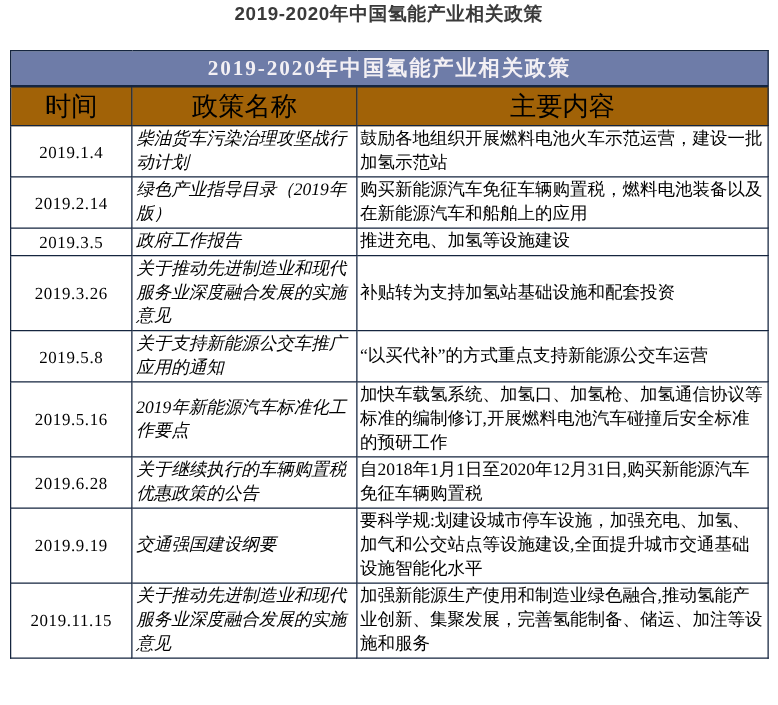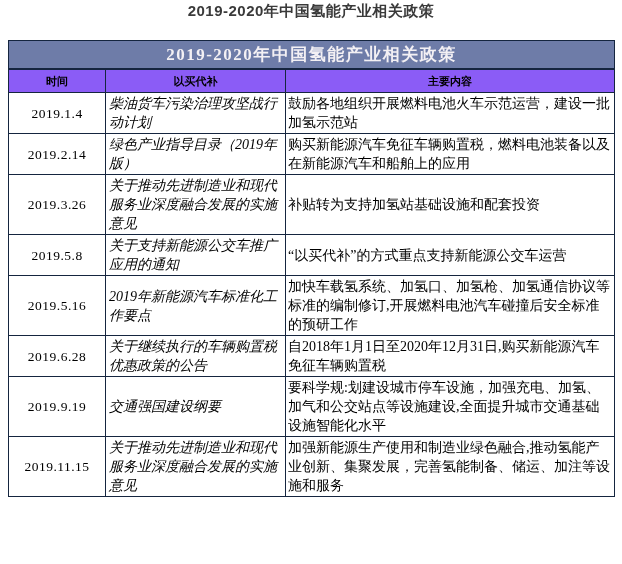--- a/index.html
+++ b/index.html
@@ -31,23 +31,23 @@
   th.band{
     height:25px;
     text-align:center;
     font-size:17px;font-weight:bold;
     letter-spacing:1.5px;
     border-bottom-width:2px;
   }
   tr.cols th{
     height:20px;
     text-align:center;
-    font-size:11px;font-weight:bold;
+    font-size:21px;font-weight:normal;
     padding:1px 0;
-    background:#8b5cf6;
+    background:#a16207;
   }
   td{
     font-size:14px;
     line-height:19px;
     vertical-align:middle;
     padding:1px 1px;
   }
   td.date{
     text-align:center;
     font-size:13.5px;
@@ -69,34 +69,39 @@
       <col class="c-date">
         <col class="c-policy">
         <col class="c-content">
     </colgroup>
     <thead>
       <tr>
         <th colspan="3" class="band" style="background: rgb(110, 124, 168); color: rgb(243, 240, 244);">2019-2020年中国氢能产业相关政策</th>
       </tr>
       <tr class="cols">
         <th>时间</th>
-        <th>以买代补</th>
+        <th>政策名称</th>
         <th>主要内容</th>
       </tr>
     </thead>
     <tbody>
       <tr>
         <td class="date">2019.1.4</td>
         <td class="policy">柴油货车污染治理攻坚战行动计划</td>
         <td class="content">鼓励各地组织开展燃料电池火车示范运营，建设一批加氢示范站</td>
       </tr>
       <tr>
         <td class="date">2019.2.14</td>
         <td class="policy">绿色产业指导目录（2019年版）</td>
         <td class="content">购买新能源汽车免征车辆购置税，燃料电池装备以及在新能源汽车和船舶上的应用</td>
+      </tr>
+      <tr>
+        <td class="date">2019.3.5</td>
+        <td class="policy">政府工作报告</td>
+        <td class="content">推进充电、加氢等设施建设</td>
       </tr>
       <tr>
         <td class="date">2019.3.26</td>
         <td class="policy">关于推动先进制造业和现代服务业深度融合发展的实施意见</td>
         <td class="content">补贴转为支持加氢站基础设施和配套投资</td>
       </tr>
       <tr>
         <td class="date">2019.5.8</td>
         <td class="policy">关于支持新能源公交车推广应用的通知</td>
         <td class="content">“以买代补”的方式重点支持新能源公交车运营</td>

